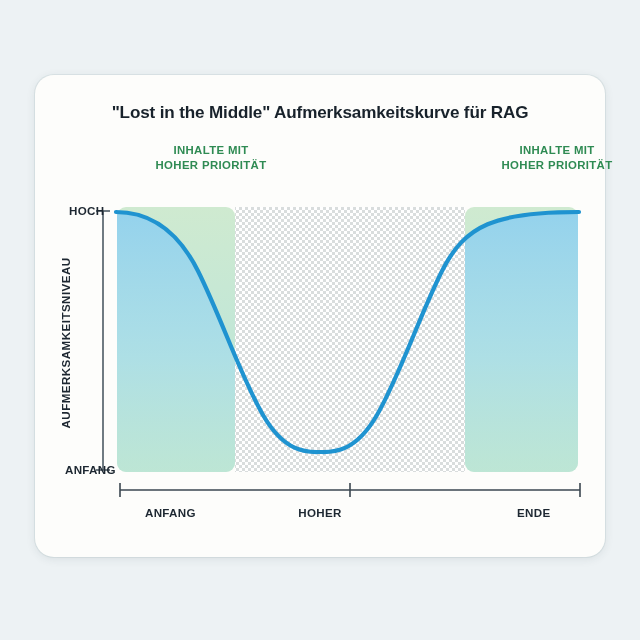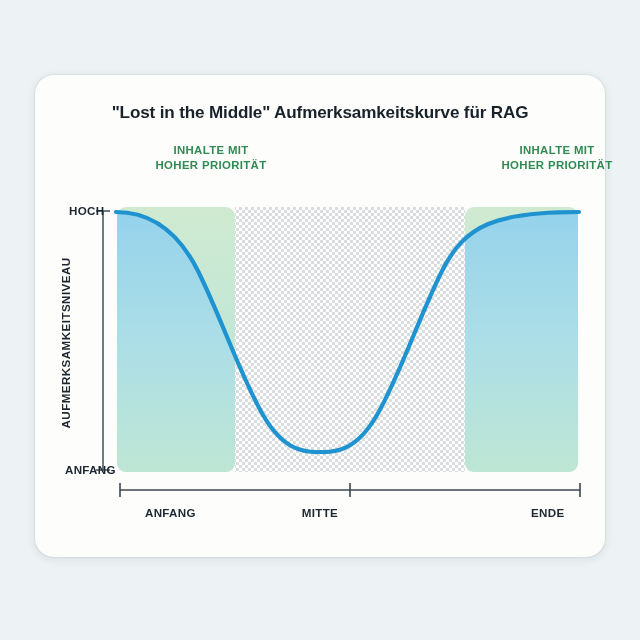--- a/index.html
+++ b/index.html
@@ -105,21 +105,21 @@
     position: absolute;
     top: 431px;
     font-size: 11.6px;
     font-weight: bold;
     color: #1d2731;
     letter-spacing: 0.3px;
     white-space: nowrap;
   }
   #xlabel-start { left: 78px; margin-left: 32px;  }
   #xlabel-mid   { left: 285px; transform: translateX(-50%); }
-  #xlabel-end   { left: 496px; }
+  #xlabel-end   { left: 482px; }
 
   
   #mid-pill {
     position: absolute;
     left: 350px;
     top: 238px;
     transform: translateX(-50%);
     padding: 4px 10px 5px 10px;
     background: rgba(248, 249, 249, 0.93);
     border-radius: 3px;
@@ -223,18 +223,18 @@
           <line x1="545" y1="408" x2="545" y2="422"></line>
         </g>
       </svg>
     </div>
 
     <div class="axis-text" id="label-hoch">HOCH</div>
     <div class="axis-text" id="label-niedrig">ANFANG</div>
     <div id="label-yaxis">AUFMERKSAMKEITSNIVEAU</div>
 
     <div class="xtick-label" id="xlabel-start">ANFANG</div>
-    <div class="xtick-label" id="xlabel-mid">MITTE</div>
+    <div class="xtick-label" id="xlabel-mid">HOHER</div>
     <div class="xtick-label" id="xlabel-end">ENDE</div>
 
 
   </div>
 </div>
 
 </body></html>

